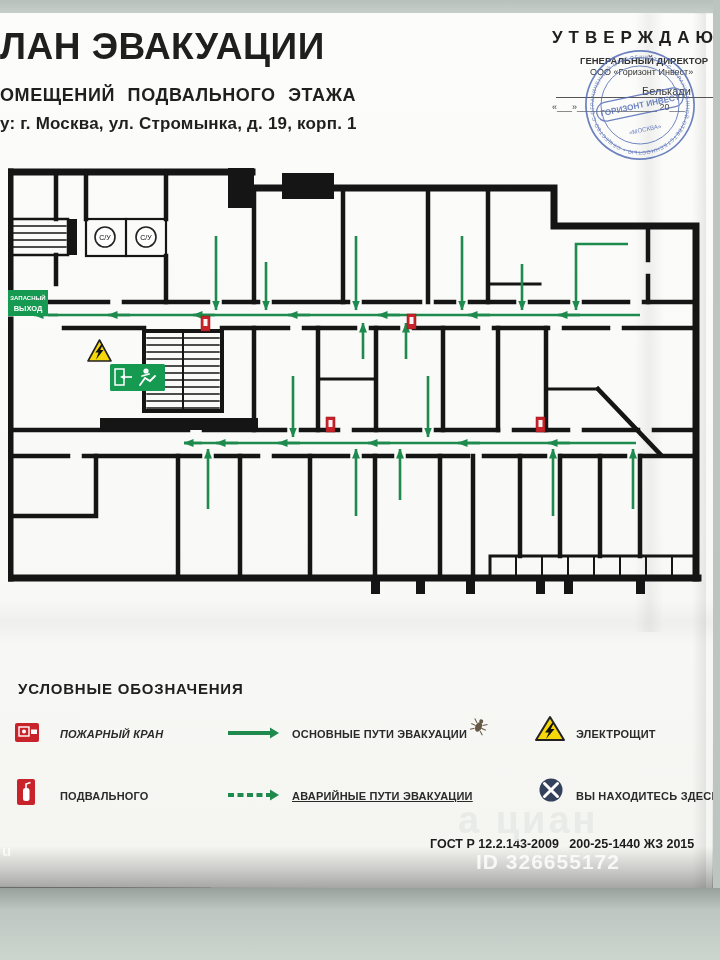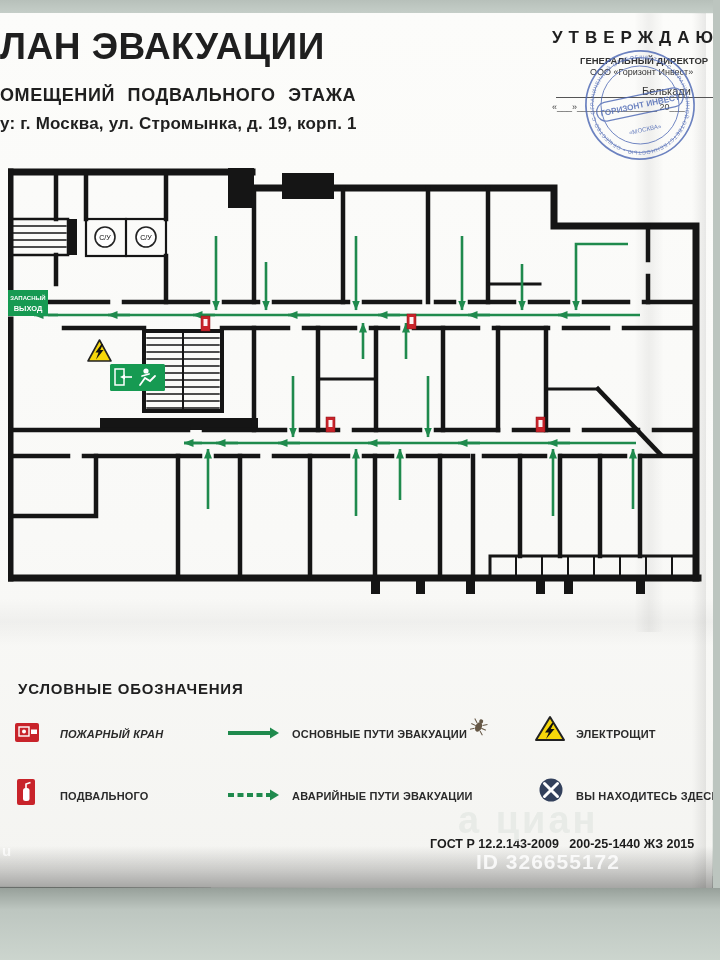--- a/index.html
+++ b/index.html
@@ -259,21 +259,21 @@
   <rect x="1" y="1" width="18" height="26" rx="2" fill="#c8232a"></rect>
   <rect x="7" y="10" width="6.5" height="13" rx="2.5" fill="#fff"></rect>
   <path d="M10,10 V6 L14.5,4.5" stroke="#fff" stroke-width="1.6" fill="none"></path>
 </svg>
 <div class="abs leg-label" style="left:60px;top:790px;">ПОДВАЛЬНОГО</div>
 
 <svg class="abs" style="left:226px;top:788px;" width="54" height="14" viewBox="0 0 54 14">
   <path d="M2,7 H44" stroke="#1f8a4d" stroke-width="4" stroke-dasharray="6 3.5"></path>
   <polygon points="44,1.5 53,7 44,12.5" fill="#1f8a4d"></polygon>
 </svg>
-<div class="abs leg-label" style="left:292px;top:790px;">АВАРИЙНЫЕ ПУТИ ЭВАКУАЦИИ</div>
+<div class="abs leg-label" style="left:292px;top:790px;text-decoration:underline;">АВАРИЙНЫЕ ПУТИ ЭВАКУАЦИИ</div>
 
 <svg class="abs" style="left:538px;top:777px;" width="26" height="26" viewBox="0 0 26 26">
   <circle cx="13" cy="13" r="11.5" fill="#33415c"></circle>
   <path d="M6.5,6.5 L19.5,19.5 M19.5,6.5 L6.5,19.5" stroke="#fff" stroke-width="3" stroke-linecap="round"></path>
 </svg>
 <div class="abs leg-label" style="left:576px;top:790px;">ВЫ НАХОДИТЕСЬ ЗДЕСЬ</div>
 
 <svg class="abs" style="left:470px;top:716px;" width="18" height="20" viewBox="0 0 18 20">
   <g transform="rotate(25 9 10)" opacity=".88">
     <ellipse cx="9" cy="11" rx="3.2" ry="5" fill="#52422e"></ellipse>

